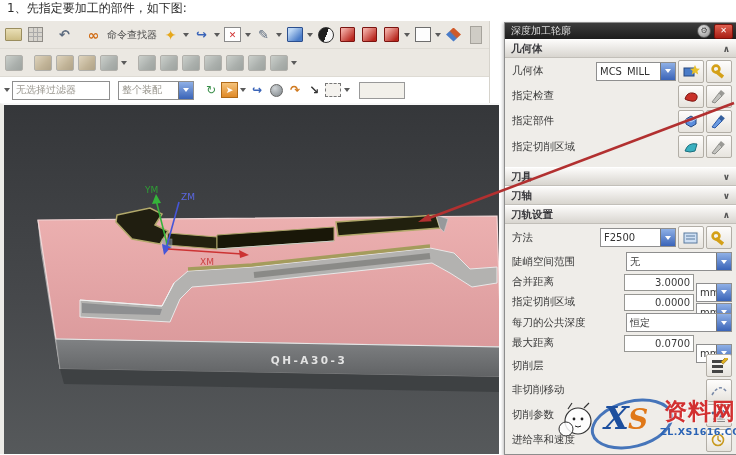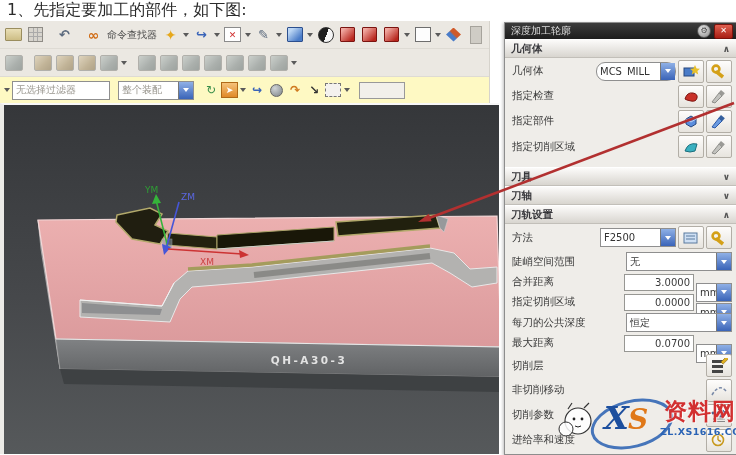--- a/index.html
+++ b/index.html
@@ -1,24 +1,24 @@
 <!DOCTYPE html>
 <html><head>
 <meta charset="utf-8">
 <style>
   html,body{margin:0;padding:0;background:#fff;}
   .screen{position:relative;width:736px;height:455px;background:#fff;overflow:hidden;
           font-family:"DejaVu Sans","Liberation Sans",sans-serif;color:#2e2e2e;}
-  .page-heading{position:absolute;top:0px;left:7px;font-size:16px;color:#2b2b2b;}
+  .page-heading{position:absolute;top:0px;left:7px;font-size:12px;color:#2b2b2b;}
 
   
   .toolbar-zone{position:absolute;top:21px;left:0;width:489px;height:82px;background:#ebe8e2;
                 border-right:1px solid #d6d3cc;}
   .tb-row{display:flex;align-items:center;height:27px;padding:0 3px;border-bottom:1px solid #dedbd4;gap:1px;}
-  .tb-row3{background:#fef9c3;height:26px;}
+  .tb-row3{background:#ffffff;height:26px;}
   .tb-icon{width:21px;height:20px;display:flex;align-items:center;justify-content:center;
            font-size:13px;color:#6b6f74;flex:0 0 auto;border-radius:2px;}
   .tb-sep{width:6px;flex:0 0 auto;}
   .caret{width:0;height:0;border-left:3px solid transparent;border-right:3px solid transparent;
          border-top:4px solid #5a5a5a;margin:0 1px;flex:0 0 auto;}
   .ic-folder{width:15px;height:11px;background:linear-gradient(#e9dfb6,#cdbd85);border:1px solid #9a8d5e;border-radius:1px;}
   .ic-grid{width:13px;height:13px;background:
      linear-gradient(#aaa,#aaa) 0 4px/13px 1px no-repeat,
      linear-gradient(#aaa,#aaa) 0 8px/13px 1px no-repeat,
      linear-gradient(#aaa,#aaa) 4px 0/1px 13px no-repeat,
@@ -81,21 +81,21 @@
   .sec .chev{margin-left:auto;font-size:9px;color:#555;font-weight:bold;}
   .drow{display:flex;align-items:center;padding:0 3px 0 7px;}
   .drow .lbl{white-space:nowrap;}
   .drow .sp{flex:1;}
   .controls{display:flex;align-items:center;gap:2px;margin-right:1px;}
   .ibtn{width:24px;height:21px;border:1px solid #b2aea6;border-radius:2px;
         background:linear-gradient(#fefdfc,#e7e4de);display:flex;align-items:center;justify-content:center;}
   .ibtn svg{display:block;}
   .numfield{width:62px;height:15px;border:1px solid #979793;background:#fff;font-size:10px;
             text-align:right;padding:0 3px;display:flex;align-items:center;justify-content:flex-end;}
-  .w78{width:78px;border-radius:9px;} .w104{width:104px;} .w34{width:34px;margin-top:20px;}
+  .w78{width:78px;} .w104{width:104px;} .w34{width:34px;margin-top:20px;}
 
   
   .arrow-overlay{position:absolute;left:0;top:0;width:736px;height:455px;pointer-events:none;z-index:50;}
   .watermark{position:absolute;left:552px;top:391px;width:184px;height:64px;z-index:60;pointer-events:none;}
   .wm-ellipse{position:absolute;left:38px;top:9px;width:78px;height:42px;border:3px solid rgba(40,95,178,.85);
               border-radius:50%;transform:rotate(-14deg);}
   .wm-x{position:absolute;left:52px;top:8px;font-family:"DejaVu Serif","Liberation Serif",serif;
         font-style:italic;font-weight:bold;font-size:32px;color:#1d4f9e;}
   .wm-s{position:absolute;left:76px;top:12px;font-family:"DejaVu Serif","Liberation Serif",serif;
         font-style:italic;font-weight:bold;font-size:28px;color:#e07818;}

